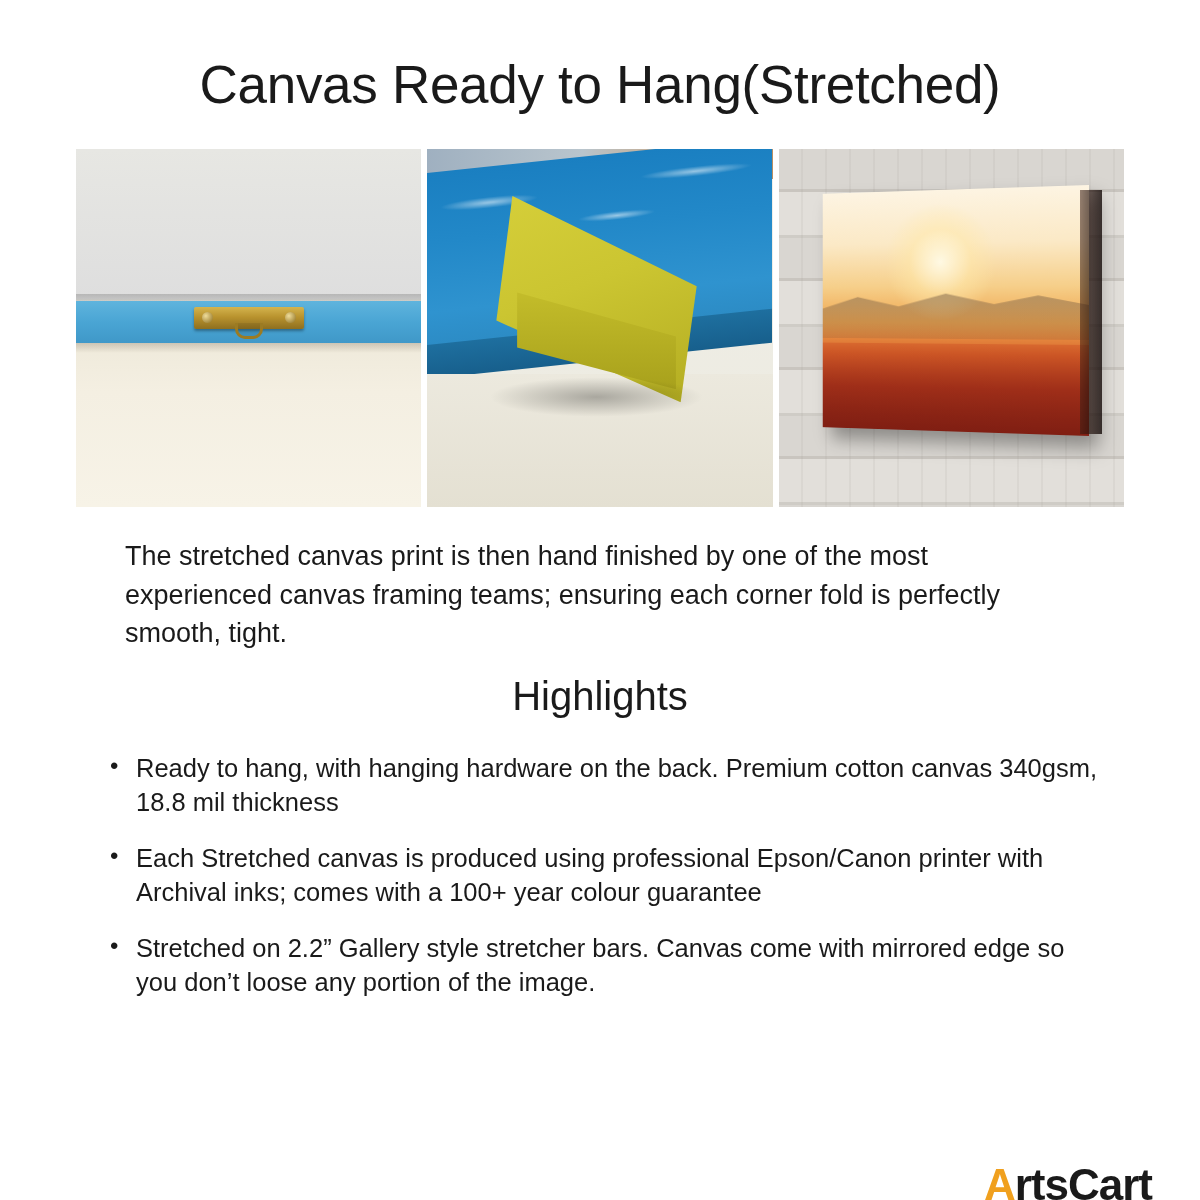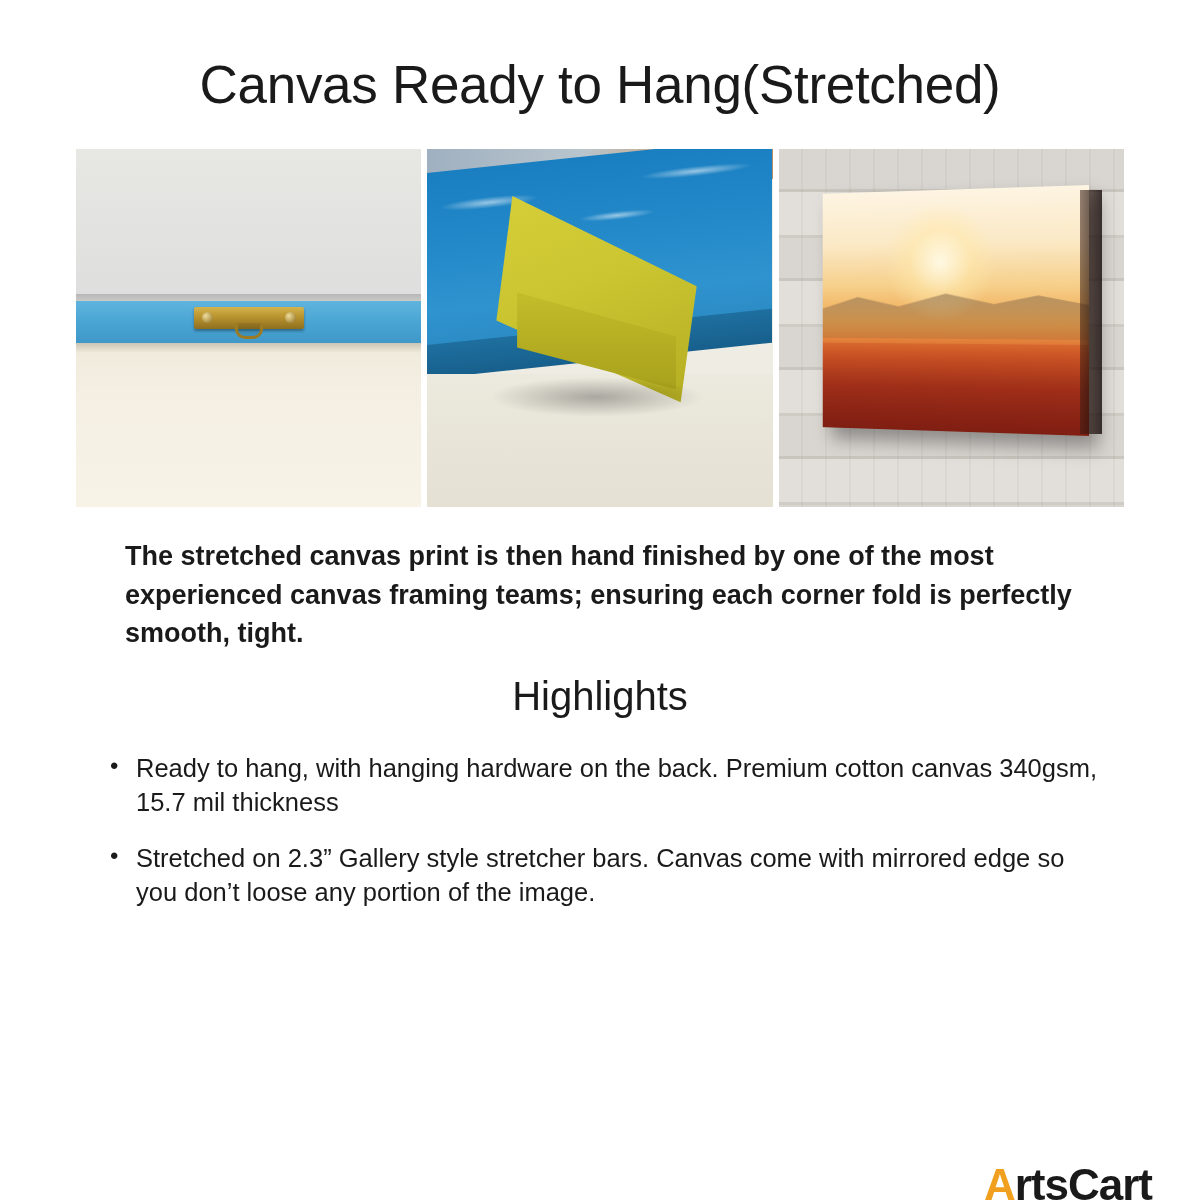--- a/index.html
+++ b/index.html
@@ -217,21 +217,21 @@
     width: 22px;
     height: 68%;
     background: linear-gradient(90deg, rgba(60,30,20,0.55), rgba(20,10,8,0.8));
   }
 
   
   .para {
     margin: 30px 118px 0 125px;
     font-size: 27px;
     line-height: 1.42;
-    font-weight: 700;
+    font-weight: 400;
   }
 
   
   .highlights-heading {
     text-align: center;
     font-size: 40px;
     font-weight: 400;
     margin-top: 22px;
   }
 
@@ -310,22 +310,23 @@
       <div class="p3-side"></div>
     </div>
 
   </div>
 
   <p class="para">The stretched canvas print is then hand finished by one of the most experienced canvas framing teams; ensuring each corner fold is perfectly smooth, tight.</p>
 
   <h2 class="highlights-heading">Highlights</h2>
 
   <ul class="bullets">
-    <li>Ready to hang,  with hanging hardware on the back.  Premium cotton canvas 340gsm, 15.7 mil thickness</li>
-    <li>Stretched on 2.3” Gallery style stretcher bars. Canvas come with mirrored edge so you don’t loose any portion of the image.</li>
+    <li>Ready to hang,  with hanging hardware on the back.  Premium cotton canvas 340gsm, 18.8 mil thickness</li>
+    <li>Each Stretched canvas is produced using professional Epson/Canon printer with Archival inks; comes with a 100+ year colour guarantee</li>
+    <li>Stretched on 2.2” Gallery style stretcher bars. Canvas come with mirrored edge so you don’t loose any portion of the image.</li>
   </ul>
 
   <div class="logo">
     <span class="a-orange">A</span>
       <span class="arts">rts</span>
       <span class="cart">Cart</span>
   </div>
 
 </div>
 

